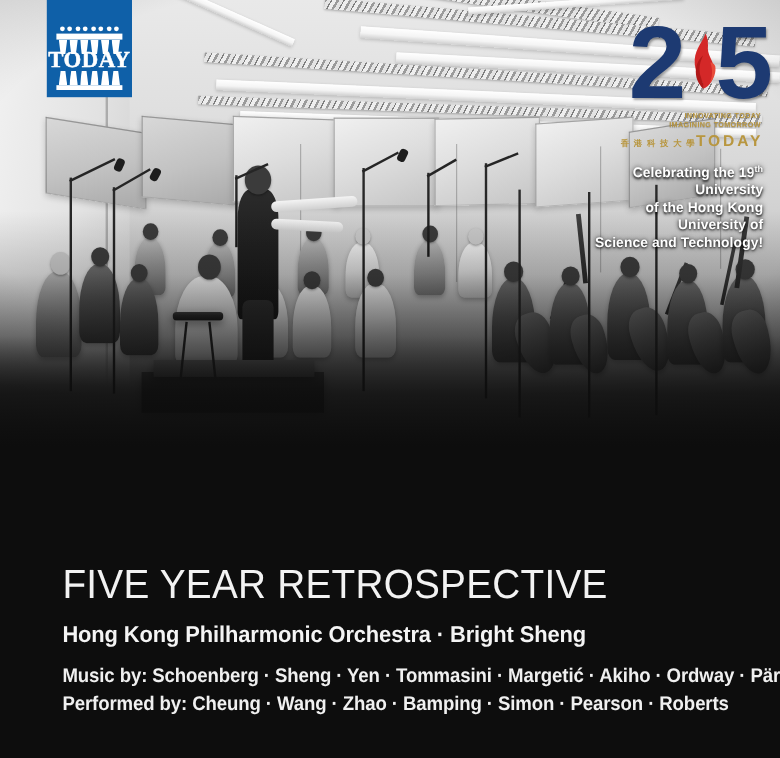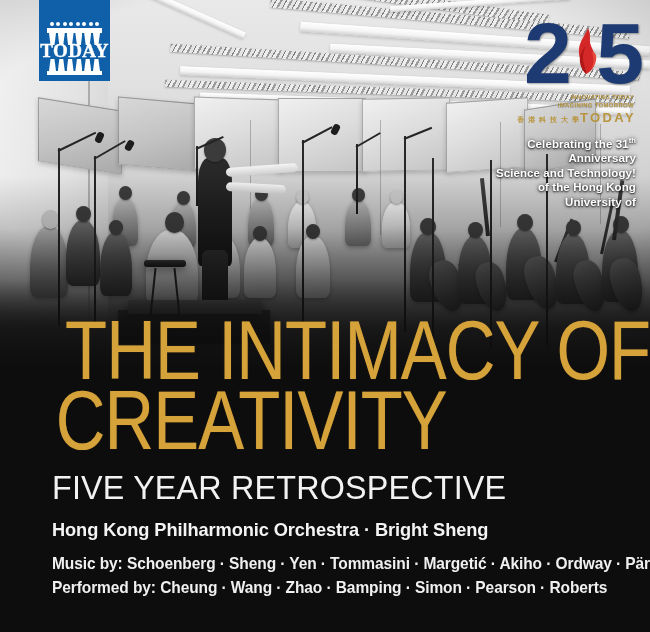--- a/index.html
+++ b/index.html
@@ -519,29 +519,25 @@
         <path d="M12 18 C9 24 8 30 10 36 C11 40 13 42 12 46 C8 42 5 36 6 29 C7 23 10 20 12 18 Z" fill="#b01818"></path>
         <path d="M18 24 C20 30 20 36 17 42 C21 38 23 32 22 27 C21 25 20 24 18 24 Z" fill="#e84b3a"></path>
       </svg>
     </div>
     <div class="hk-tag">INNOVATING TODAY</div>
     <div class="hk-tag">IMAGINING TOMORROW</div>
     <div class="hk-name">
       <span>香 港 科 技 大 學</span><b>TODAY</b>
     </div>
     <div class="anniv">
-      <div><span>Celebrating the 31</span><sup>th</sup><span> Anniversary</span></div>
+      <div><span>Celebrating the 19</span><sup>th</sup><span> University</span></div>
+      <div>of the Hong Kong University of</div>
       <div>Science and Technology!</div>
-      <div>of the Hong Kong University of</div>
     </div>
   </div>
 
-  <div class="title-block">
-    <div class="t-line l1">THE INTIMACY OF</div>
-    <div class="t-line l2">CREATIVITY</div>
-  </div>
 
   <div class="subtitle">FIVE YEAR RETROSPECTIVE</div>
   <div class="performers">Hong Kong Philharmonic Orchestra  ·  Bright Sheng</div>
   <div class="credit c1">Music by: Schoenberg · Sheng · Yen · Tommasini · Margetić · Akiho · Ordway · Pärt</div>
   <div class="credit c2">Performed by: Cheung · Wang · Zhao · Bamping · Simon · Pearson · Roberts</div>
 
 </div>
 
 </body></html>

